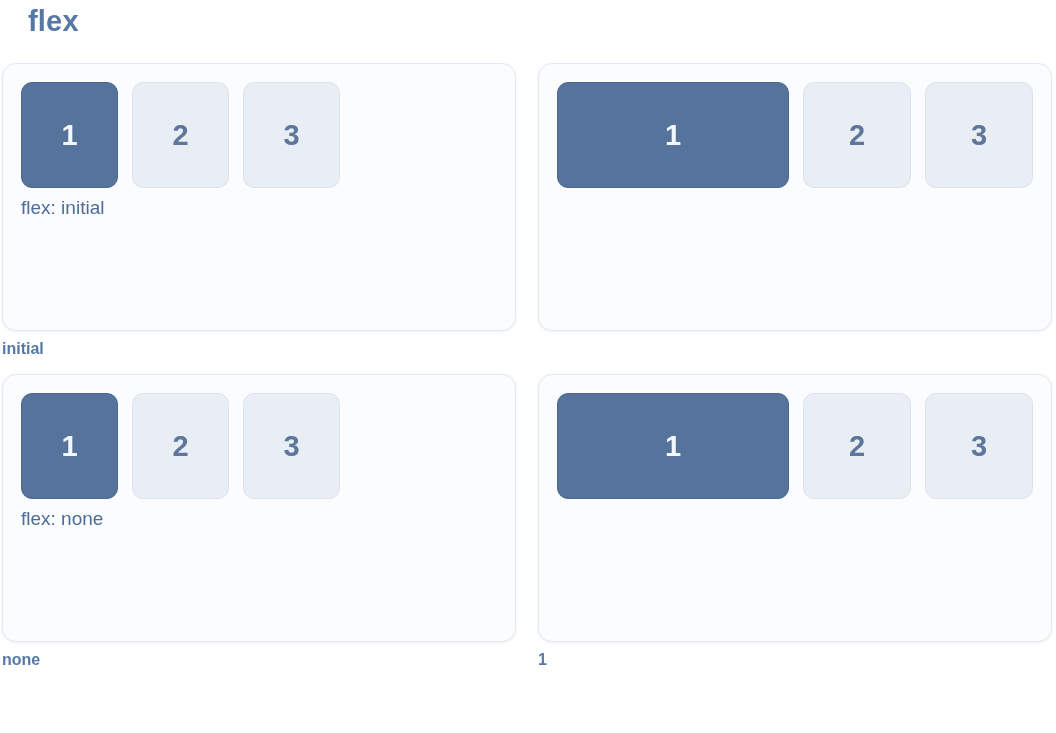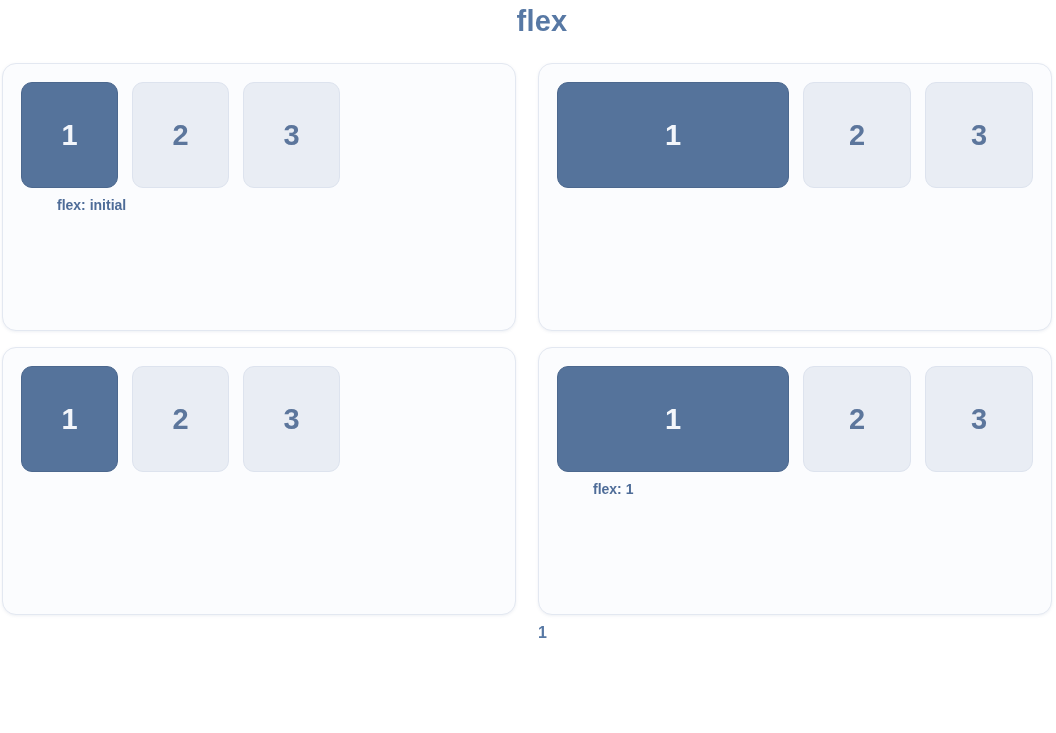--- a/index.html
+++ b/index.html
@@ -24,21 +24,21 @@
   .page {
     position: relative;
     width: 1056px;
     height: 733px;
     overflow: hidden;
   }
   .title {
     margin: 4px 0 0 0;
     height: 34px;
     line-height: 34px;
-    text-align: center;
+    text-align: left;
     font-size: 29px;
     font-weight: 700;
     color: var(--accent-text);
     letter-spacing: 0.2px;
     padding-left: 28px;
   }
   .grid {
     display: grid;
     grid-template-columns: 1fr 1fr;
     column-gap: 22px;
@@ -76,24 +76,23 @@
   .box.b1 {
     background: var(--item1-bg);
     border-color: var(--item1-border);
     color: var(--item1-text);
   }
   .row-fixed .box { flex: 0 0 97px; }
   .row-grow  .box { flex: 0 0 108px; }
   .row-grow  .box.b1 { flex: 1 1 auto; }
   .panel-label {
     margin-top: 9px;
-    font-size: 14px;
-    font-weight: 700;
+    font-size: 19px;
+    font-weight: 400;
     color: var(--label-text);
-    margin-left: 36px;
   }
   .caption {
     margin-top: 9px;
     height: 18px;
     font-size: 16px;
     font-weight: 700;
     color: var(--accent-text);
   }
 </style>
 </head>
@@ -107,48 +106,50 @@
 
     <figure class="figure">
       <div class="panel">
         <div class="row row-fixed">
           <div class="box b1">1</div>
           <div class="box">2</div>
           <div class="box">3</div>
         </div>
         <div class="panel-label">flex: initial</div>
       </div>
+      <figcaption class="caption">initial</figcaption>
     </figure>
 
     <figure class="figure">
       <div class="panel">
         <div class="row row-grow">
           <div class="box b1">1</div>
           <div class="box">2</div>
           <div class="box">3</div>
         </div>
       </div>
     </figure>
 
     <figure class="figure">
       <div class="panel">
         <div class="row row-fixed">
           <div class="box b1">1</div>
           <div class="box">2</div>
           <div class="box">3</div>
         </div>
+        <div class="panel-label">flex: none</div>
       </div>
+      <figcaption class="caption">none</figcaption>
     </figure>
 
     <figure class="figure">
       <div class="panel">
         <div class="row row-grow">
           <div class="box b1">1</div>
           <div class="box">2</div>
           <div class="box">3</div>
         </div>
-        <div class="panel-label">flex: 1</div>
       </div>
       <figcaption class="caption">1</figcaption>
     </figure>
 
   </div>
 </div>
 
 </body></html>

